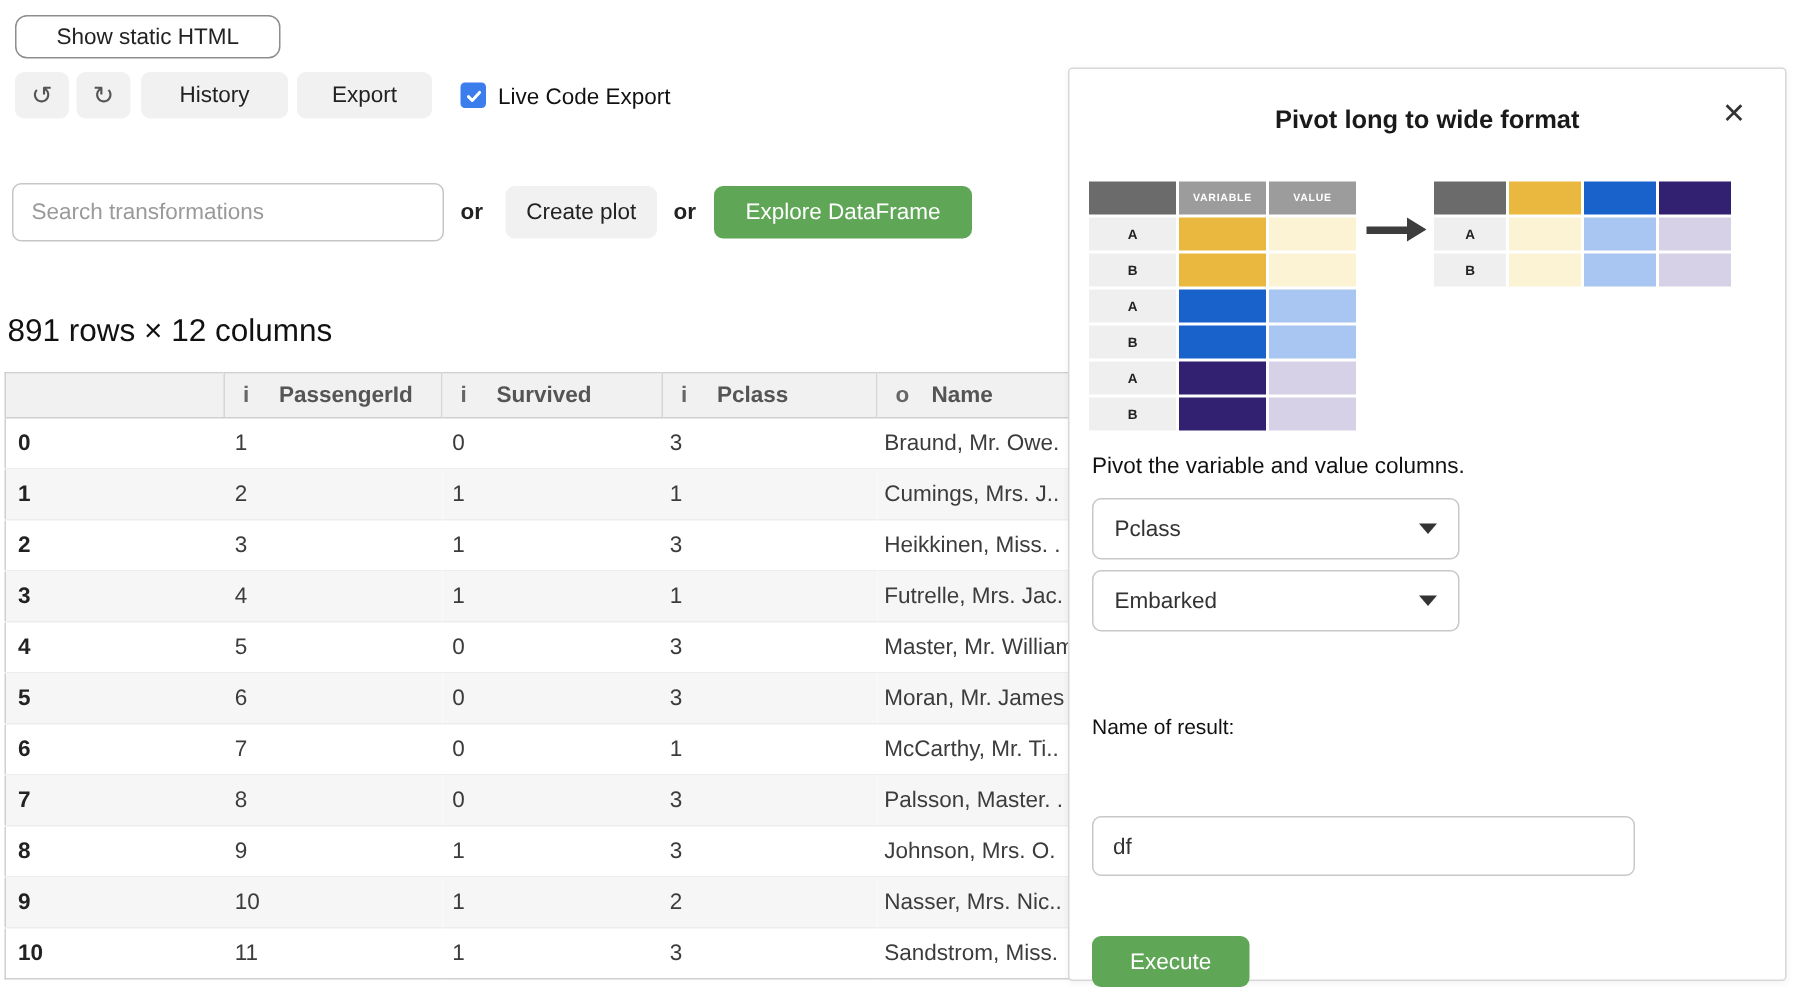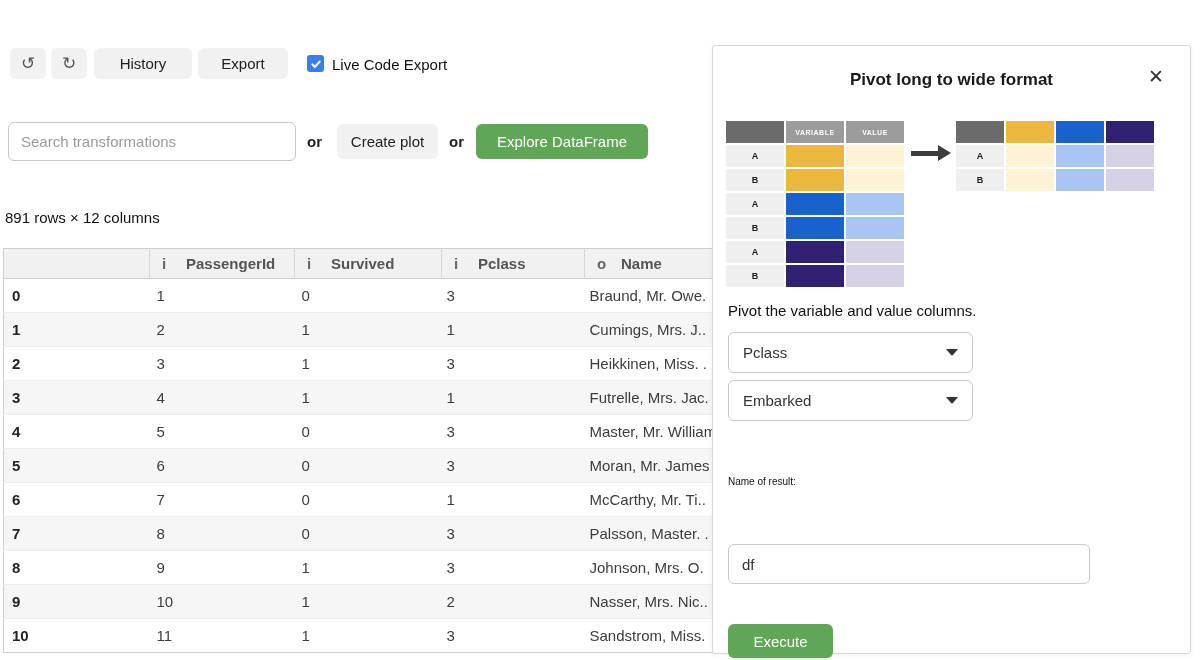--- a/index.html
+++ b/index.html
@@ -32,21 +32,21 @@
     position:absolute; left:8px; top:122px; width:288px; height:39px;
     border:1px solid #c6c6c6; border-radius:6px; padding:0 12px; font-size:15px;
     color:#333; font-family:"Liberation Sans", sans-serif; outline:none;
   }
   .search-input::placeholder { color:#9a9a9a; }
   .or-label { position:absolute; font-size:15px; font-weight:700; color:#222; }
   .btn-green {
     position:absolute; border:none; border-radius:6px; color:#fff; font-size:15px;
     display:flex; align-items:center; justify-content:center; cursor:pointer;
   }
-  .summary { position:absolute; left:5px; top:209px; font-size:15px; color:#111; }
+  .summary { position:absolute; left:5px; top:209px; font-size:21px; color:#111; }
 
   
   .grid-wrap { position:absolute; left:3px; top:248px; width:753px; }
   table.grid { border-collapse:collapse; table-layout:fixed; width:753px;
                border-left:1px solid #cfcfcf; border-top:1px solid #cfcfcf;
                border-bottom:1px solid #cfcfcf; }
   table.grid col.c0 { width:146px; } table.grid col.c1 { width:145px; }
   table.grid col.c2 { width:147px; } table.grid col.c3 { width:143px; }
   table.grid col.c4 { width:172px; }
   table.grid th {
@@ -91,33 +91,34 @@
 
   .panel-desc { position:absolute; left:15px; top:256px; font-size:15px; color:#111; }
   .select {
     position:absolute; left:15px; width:245px; height:41px; border:1px solid #c8c8c8;
     border-radius:6px; background:#fff; display:flex; align-items:center;
     padding:0 14px; font-size:15px; color:#333; cursor:pointer;
   }
   .select .caret { margin-left:auto; width:0; height:0;
     border-left:6px solid transparent; border-right:6px solid transparent;
     border-top:7px solid #333; }
-  .result-label { position:absolute; left:15px; top:430px; font-size:10px; color:#111; }
+  .result-label { position:absolute; left:15px; top:430px; font-size:14px; color:#111; }
   .result-input {
     position:absolute; left:15px; top:457px; width:362px; height:40px;
     border:1px solid #c8c8c8; border-radius:6px; padding:0 13px; font-size:15px;
     color:#333; font-family:"Liberation Sans", sans-serif; outline:none;margin-top:41px;
   }
   .execute-btn { left:15px; top:546px; width:105px; height:34px; }
 </style>
 </head>
 <body>
 
 <div class="stage">
 
+  <button class="btn-outline">Show static HTML</button>
 
   <button class="btn-flat icon-btn" style="left:10px; top:48px; width:36px; height:31px;">↺</button>
   <button class="btn-flat icon-btn" style="left:51px; top:48px; width:36px; height:31px;">↻</button>
   <button class="btn-flat" style="left:94px; top:48px; width:98px; height:31px;">History</button>
   <button class="btn-flat" style="left:198px; top:48px; width:90px; height:31px;">Export</button>
 
   <div class="checkbox" style="background: rgb(59, 125, 237);">
     <svg viewBox="0 0 12 12">
       <path d="M2.3 6.4l2.5 2.6 4.9-5.4" stroke="#fff" stroke-width="2" fill="none" stroke-linecap="round" stroke-linejoin="round"></path>
     </svg>

